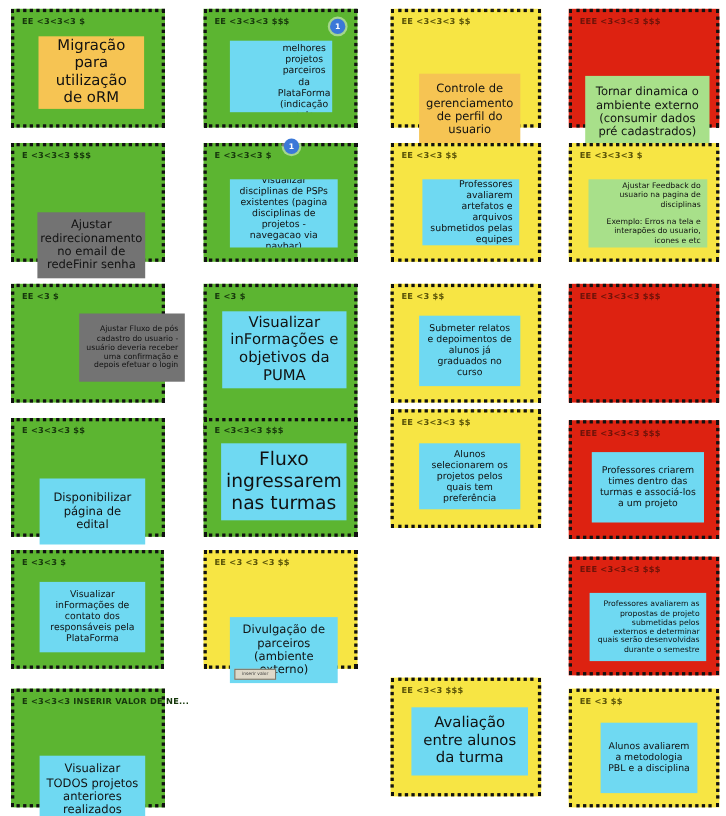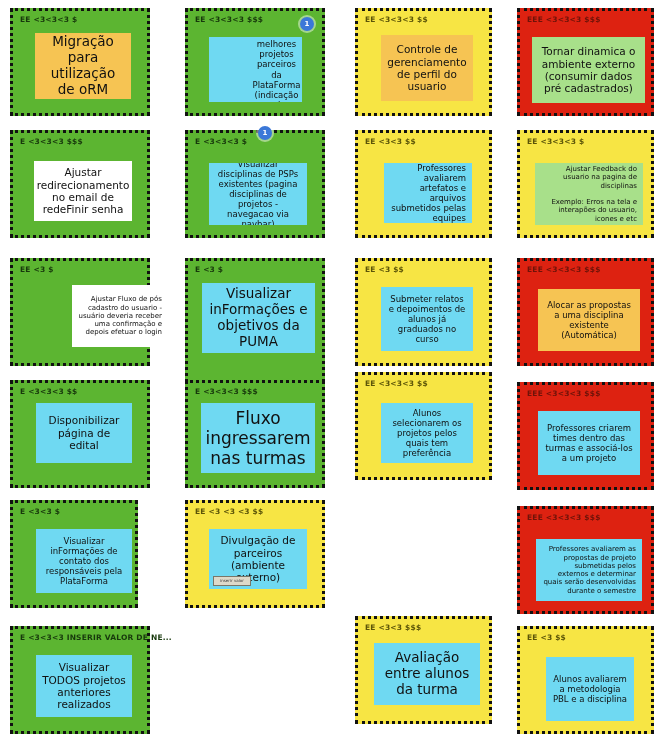--- a/index.html
+++ b/index.html
@@ -52,21 +52,21 @@
   .bg-red   {background:#dd2211;border-color:#111111;}
 
   
   .meta-dark {color:#17380c;}
   .meta-darky{color:#5b5408;}
   .meta-darkr{color:#6e1309;}
 
   
   .n-cyan  {background:#6fd9f2;}
   .n-orange{background:#f6c453;}
-  .n-lgreen{background:#ffffff;}
+  .n-lgreen{background:#737373;}
   .n-mgreen{background:#a8e08a;}
 
   .badge{
     position:absolute;
     width:14px;height:14px;
     border-radius:50%;
     background:#3b78d8;
     color:#ffffff;
     font-size:7px;
     font-weight:bold;
@@ -83,21 +83,21 @@
     font-size:4px;
     color:#3a3a3a;
     display:flex;align-items:center;justify-content:center;
     overflow:hidden;
     line-height:1;
   }
 
   
   .fs-xs{font-size:7px;text-align:right;}
   .fs-s {font-size:8.5px;}
-  .fs-m {font-size:10.5px;}
+  .fs-m {font-size:10.5px;margin-top:32px;}
   .fs-l {font-size:13.5px;}
   .fs-xl{font-size:17px;}
 </style>
 </head>
 <body>
 
 <div id="board">
     <div class="card bg-green" style="left: 10px; top: 8px; width: 140px; height: 108px;">
       <div class="meta meta-dark">EE &lt;3&lt;3&lt;3 $</div>
       <div class="note n-orange fs-l" style="position: absolute; left: 22px; top: 22px; width: 96px; height: 66px;">
@@ -163,23 +163,20 @@
       </div>
     </div>
     <div class="card bg-yellow" style="left: 355px; top: 258px; width: 137px; height: 108px;">
       <div class="meta meta-darky">EE &lt;3 $$</div>
       <div class="note n-cyan fs-s" style="position: absolute; left: 23px; top: 26px; width: 92px; height: 64px;">
         <span class="note-text">Submeter relatos e depoimentos de alunos já graduados no curso</span>
       </div>
     </div>
     <div class="card bg-red" style="left: 517px; top: 258px; width: 137px; height: 108px;">
       <div class="meta meta-darkr">EEE &lt;3&lt;3&lt;3 $$$</div>
-      <div class="note n-orange fs-s" style="position: absolute; left: 18px; top: 28px; width: 102px; height: 62px;">
-        <span class="note-text">Alocar as propostas a uma disciplina existente (Automática)</span>
-      </div>
     </div>
     <div class="card bg-green" style="left: 10px; top: 380px; width: 140px; height: 108px;">
       <div class="meta meta-dark">E &lt;3&lt;3&lt;3 $$</div>
       <div class="note n-cyan fs-m" style="position: absolute; left: 23px; top: 20px; width: 96px; height: 60px;">
         <span class="note-text">Disponibilizar página de edital</span>
       </div>
     </div>
     <div class="card bg-green" style="left: 185px; top: 380px; width: 140px; height: 108px;">
       <div class="meta meta-dark">E &lt;3&lt;3&lt;3 $$$</div>
       <div class="note n-cyan fs-xl" style="position: absolute; left: 13px; top: 20px; width: 114px; height: 70px;">
@@ -191,21 +188,21 @@
       <div class="note n-cyan fs-s" style="position: absolute; left: 23px; top: 28px; width: 92px; height: 60px;">
         <span class="note-text">Alunos selecionarem os projetos pelos quais tem preferência</span>
       </div>
     </div>
     <div class="card bg-red" style="left: 517px; top: 382px; width: 137px; height: 108px;">
       <div class="meta meta-darkr">EEE &lt;3&lt;3&lt;3 $$$</div>
       <div class="note n-cyan fs-s" style="position: absolute; left: 18px; top: 26px; width: 102px; height: 64px;">
         <span class="note-text">Professores criarem times dentro das turmas e associá-los a um projeto</span>
       </div>
     </div>
-    <div class="card bg-green" style="left: 10px; top: 500px; width: 128px; height: 108px;">
+    <div class="card bg-green" style="left: 10px; top: 500px; width: 139px; height: 108px;">
       <div class="meta meta-dark">E &lt;3&lt;3 $</div>
       <div class="note n-cyan fs-s" style="position: absolute; left: 23px; top: 26px; width: 96px; height: 64px;">
         <span class="note-text">Visualizar inFormações de contato dos responsáveis pela PlataForma</span>
       </div>
     </div>
     <div class="card bg-yellow" style="left: 185px; top: 500px; width: 140px; height: 108px;">
       <div class="meta meta-darky">EE &lt;3 &lt;3 &lt;3 $$</div>
       <div class="note n-cyan fs-m" style="position: absolute; left: 21px; top: 26px; width: 98px; height: 60px;">
         <span class="note-text">Divulgação de parceiros (ambiente externo)</span>
         <div class="mini-btn">inserir valor</div>

